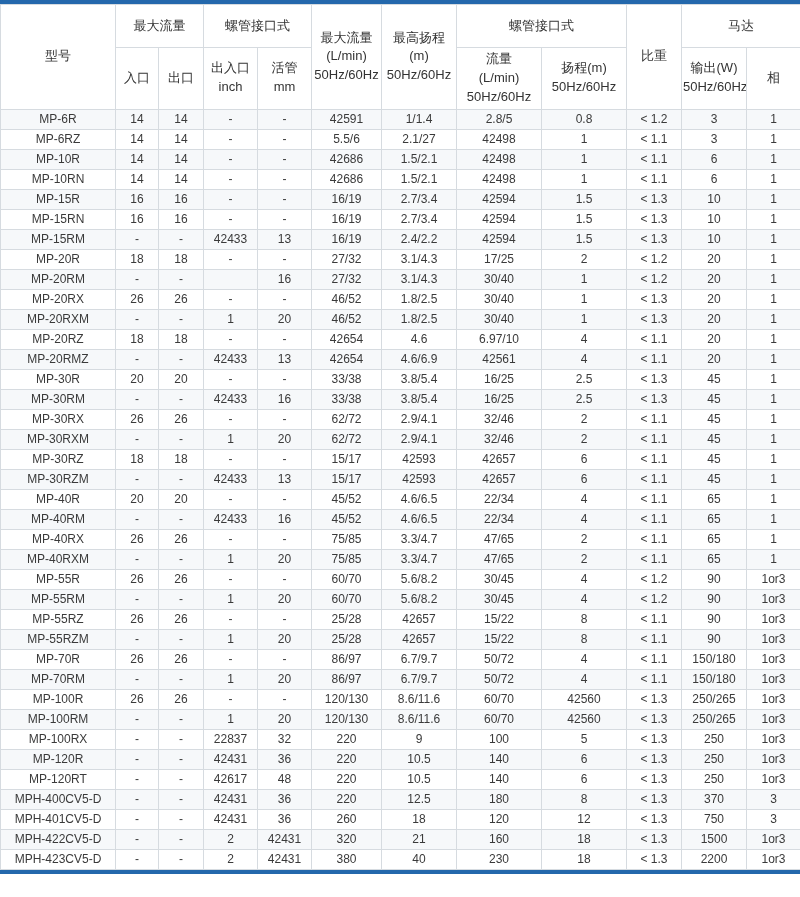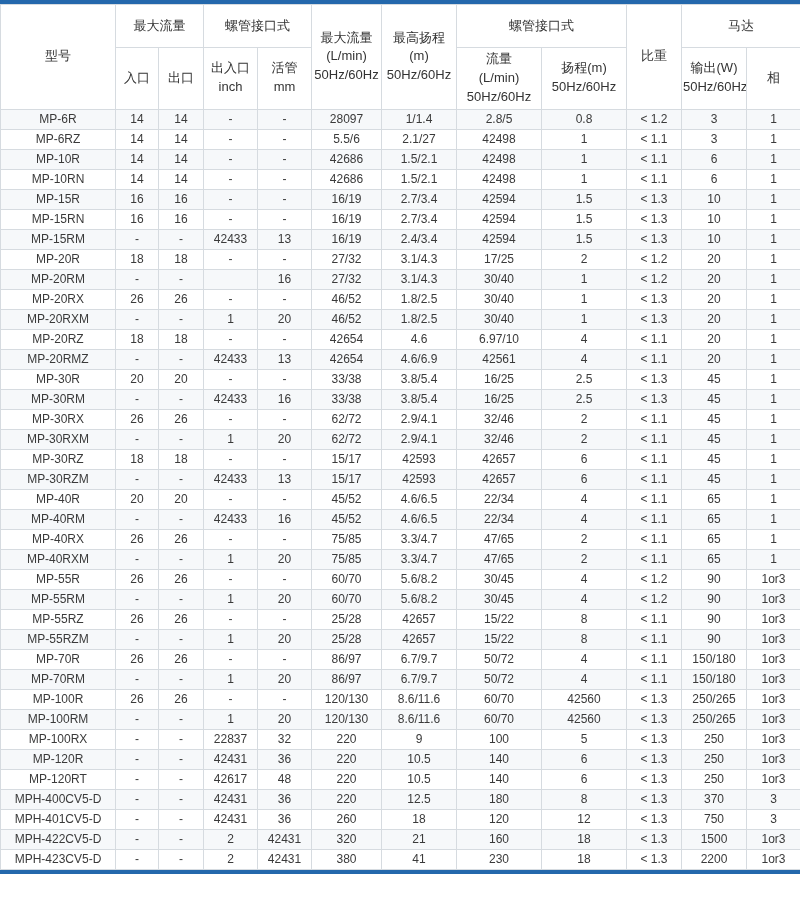--- a/index.html
+++ b/index.html
@@ -65,21 +65,21 @@
       <th>相</th>
     </tr>
   </thead>
   <tbody>
       <tr>
         <td>MP-6R</td>
         <td>14</td>
         <td>14</td>
         <td>-</td>
         <td>-</td>
-        <td>28097</td>
+        <td>42591</td>
         <td>1/1.4</td>
         <td>2.8/5</td>
         <td>0.8</td>
         <td>&lt; 1.2</td>
         <td>3</td>
         <td>1</td>
       </tr>
       <tr>
         <td>MP-6RZ</td>
         <td>14</td>
@@ -150,21 +150,21 @@
         <td>10</td>
         <td>1</td>
       </tr>
       <tr>
         <td>MP-15RM</td>
         <td>-</td>
         <td>-</td>
         <td>42433</td>
         <td>13</td>
         <td>16/19</td>
-        <td>2.4/3.4</td>
+        <td>2.4/2.2</td>
         <td>42594</td>
         <td>1.5</td>
         <td>&lt; 1.3</td>
         <td>10</td>
         <td>1</td>
       </tr>
       <tr>
         <td>MP-20R</td>
         <td>18</td>
         <td>18</td>
@@ -584,21 +584,21 @@
         <td>1500</td>
         <td>1or3</td>
       </tr>
       <tr>
         <td>MPH-423CV5-D</td>
         <td>-</td>
         <td>-</td>
         <td>2</td>
         <td>42431</td>
         <td>380</td>
-        <td>41</td>
+        <td>40</td>
         <td>230</td>
         <td>18</td>
         <td>&lt; 1.3</td>
         <td>2200</td>
         <td>1or3</td>
       </tr>
     </tbody>
 </table>
 
 <div class="bottom-bar"></div>

